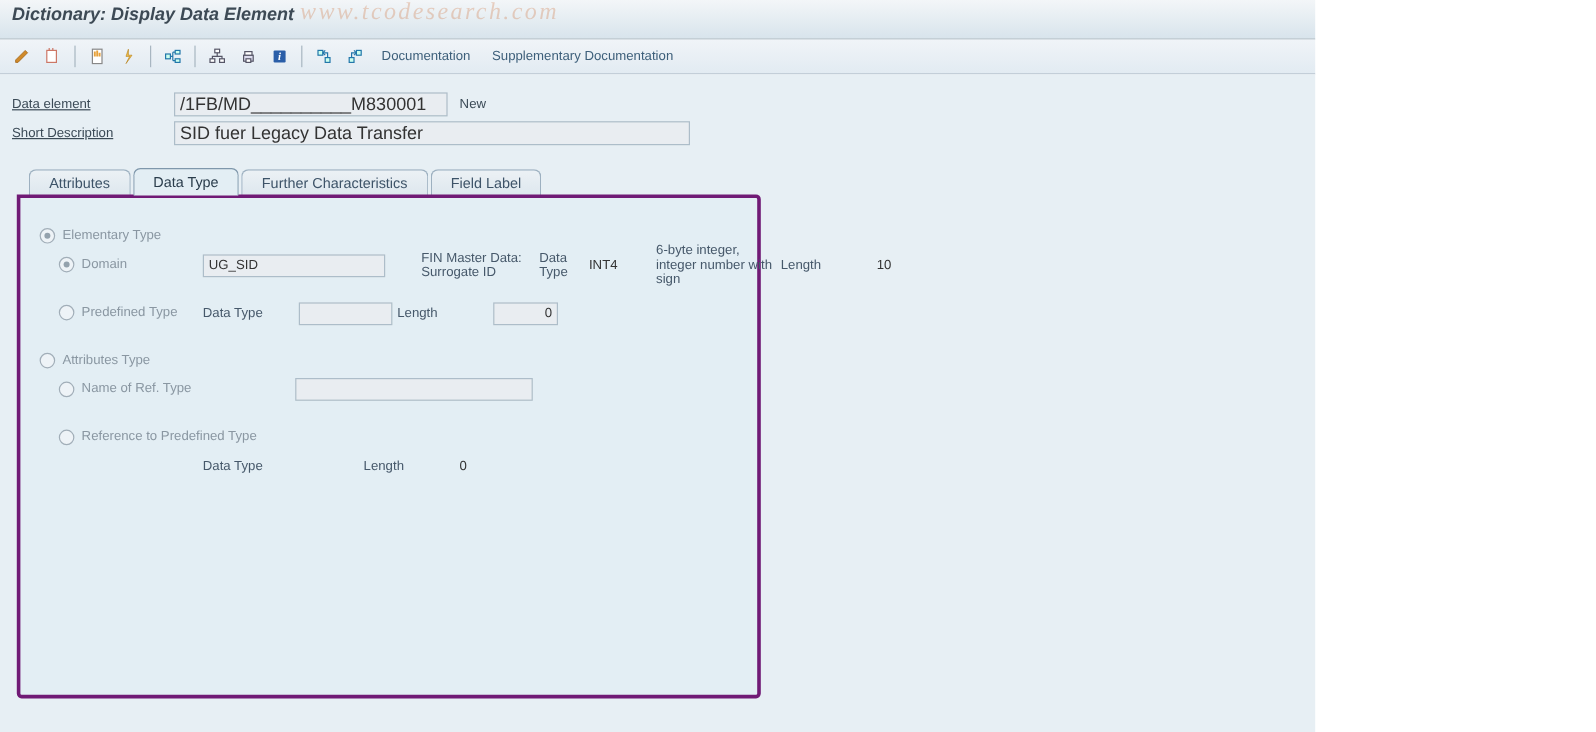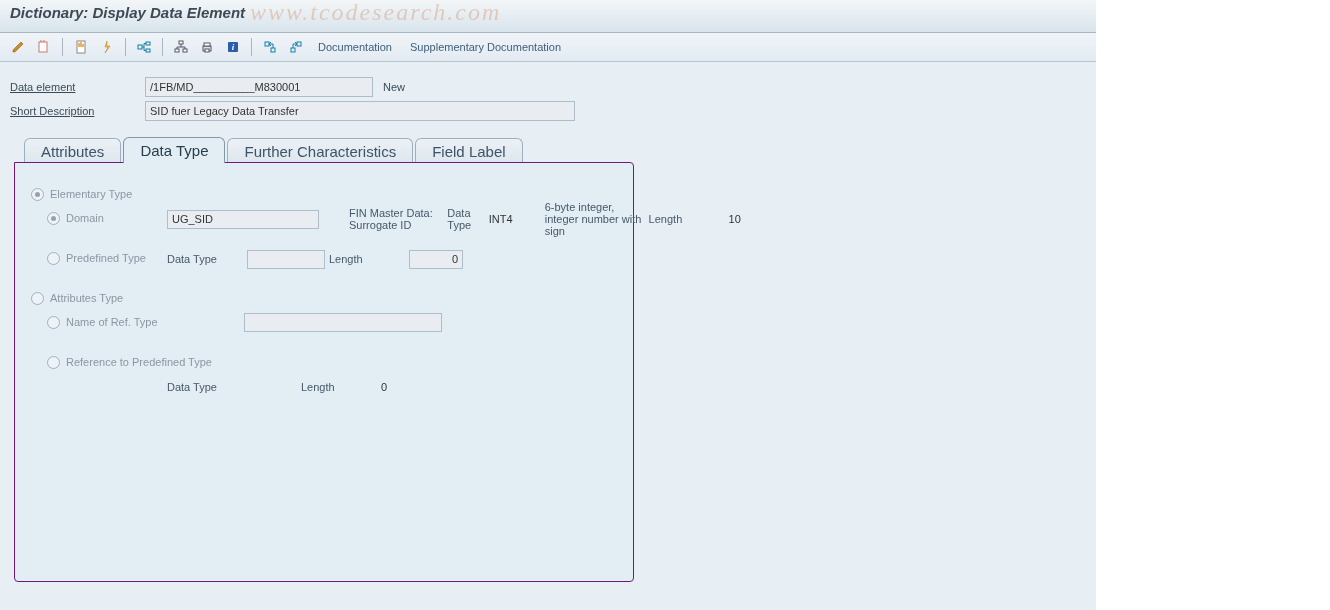--- a/index.html
+++ b/index.html
@@ -84,21 +84,21 @@
     width: 135px;
     color: #3b4a56;
     text-decoration: underline;
   }
   .ro-input {
     background: #e9edf1;
     border: 1px solid #adbdc9;
     height: 16px;
     padding: 1px 4px;
     font-family: Arial;
-    font-size: 11px;
+    font-size: 15px;
     color: #333;
   }
   .status-text {
     margin-left: 10px;
     color: #3b4a56;
     text-align: right;
   }
 
   .tab-panel-wrap {
     margin: 18px 14px 0 14px;
@@ -113,34 +113,34 @@
   .tab {
     position: relative;
     padding: 4px 16px 3px 16px;
     background: linear-gradient(#ecf1f5, #dde7ee);
     border: 1px solid #9db0c0;
     border-bottom: none;
     border-radius: 6px 6px 0 0;
     margin-right: 2px;
     color: #3d5368;
     cursor: pointer;
-    font-size: 15px;
+    font-size: 12px;
     top: 1px;
   }
   .tab.active {
     background: #e3eef4;
     border-color: #7f97ab;
     color: #2a3c4b;
     font-weight: normal;
     z-index: 2;
     top: 1px;
     padding-bottom: 4px;
   }
   .tab-body {
-    border: 1px solid #701a75;
+    border: 3px solid #701a75;
     background: #e3eef4;
     width: 620px;
     height: 420px;
     border-radius: 0 4px 4px 4px;
     padding: 20px 12px 12px 12px;
     box-sizing: border-box;
     position: relative;
   }
 
   .radio-row {
@@ -224,21 +224,21 @@
   }
   .tiny-input.wider { width: 68px; text-align:left; }
   .tiny-input.long { width: 188px; text-align: left; }
   .tiny-input.domain { width: 188px; text-align:left; }
 
   .watermark {
     position: absolute;
     left: 250px;
     top: -1px;
     font-family: Georgia, 'Times New Roman', serif;
-    font-size: 24px;
+    font-size: 20px;
     letter-spacing: 2px;
     color: rgba(204, 104, 45, 0.28);
     pointer-events: none;
     user-select: none;
     font-style: italic;
     text-align: center;
   }
 </style>
 </head>
 <body>

